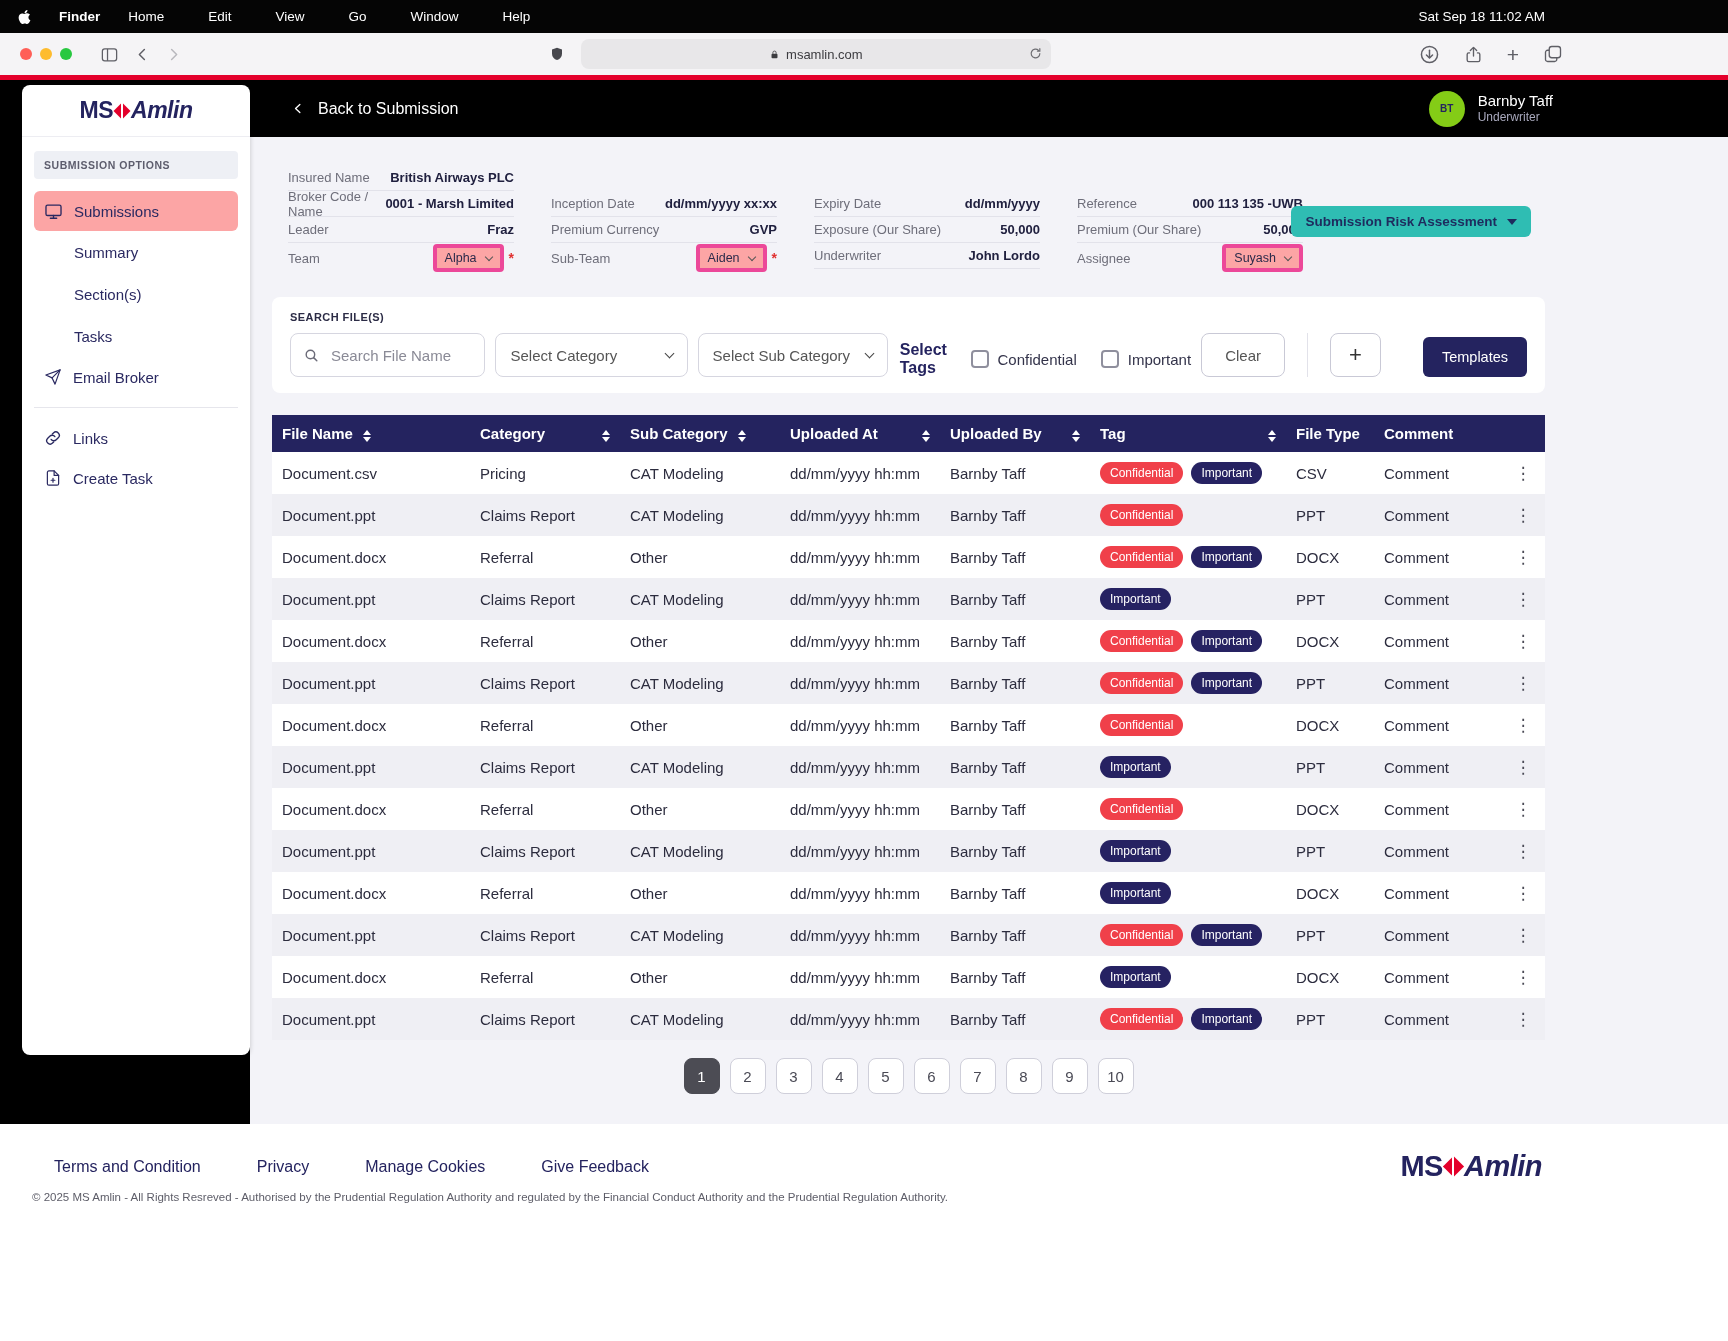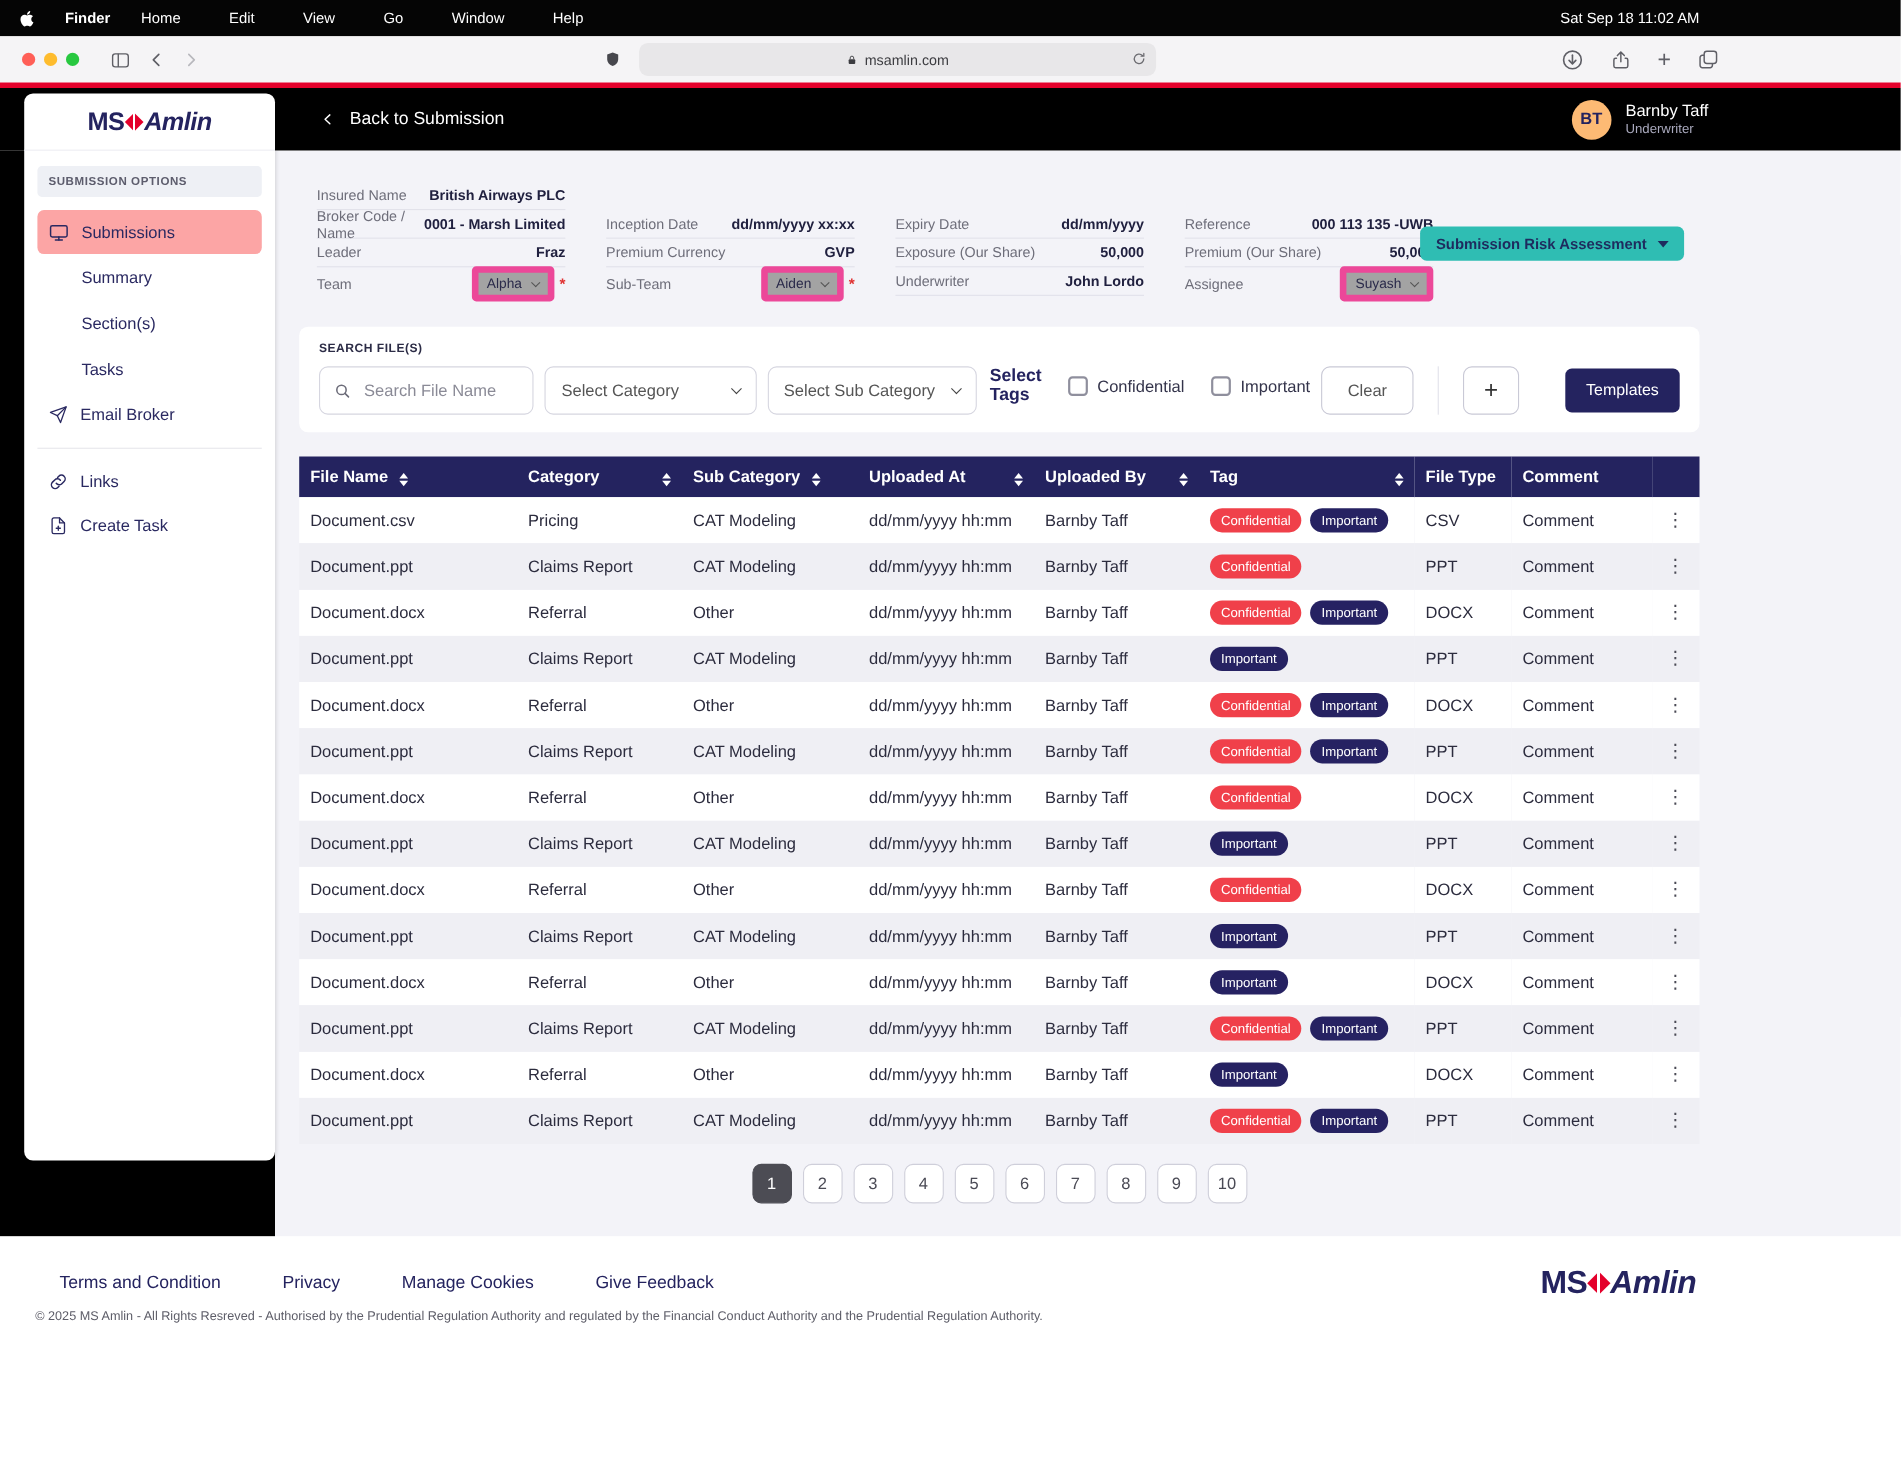--- a/index.html
+++ b/index.html
@@ -33,22 +33,22 @@
 .tb-right{display:flex;gap:24px;align-items:center}
 .plusg{font-size:21px;color:#5f5f66;line-height:1}
 
 .accent-line{height:5px;background:var(--accent-red)}
 
 
 .page{position:relative}
 .app-header{height:57px;background:#000;display:flex;align-items:center;padding:0 175px 0 292px;color:#fff}
 .back-link{display:flex;align-items:center;gap:13px;font-size:16px;cursor:pointer}
 .user-chip{margin-left:auto;display:flex;align-items:center;gap:13px;cursor:pointer}
-.avatar{width:36px;height:36px;border-radius:50%;background:#fdba74;color:var(--navy);font-weight:bold;
-  font-size:15px;display:flex;align-items:center;justify-content:center}
+.avatar{width:36px;height:36px;border-radius:50%;background:#84cc16;color:var(--navy);font-weight:bold;
+  font-size:10px;display:flex;align-items:center;justify-content:center}
 .user-meta{display:flex;flex-direction:column;line-height:1.3}
 .user-name{font-size:15px}
 .user-role{font-size:12px;color:#a9a9bd}
 
 .app-body{display:flex;height:987px}
 .left-rail{width:250px;background:#000;flex:none}
 .content{flex:1;background:var(--content-bg);padding:20px 0 0 22px}
 
 
 .sidebar-card{position:absolute;top:5px;left:22px;width:228px;height:970px;background:#fff;border-radius:8px;
@@ -73,35 +73,35 @@
 
 .info-grid{position:relative;display:flex;gap:37px;padding-left:16px;margin:8px 0 24px;width:1273px}
 .info-col{width:226px}
 .info-col.shifted{margin-top:26px}
 .info-row{height:26px;display:flex;align-items:center;justify-content:space-between;
   border-bottom:1px solid #e2e2ea;font-size:13px}
 .info-row.selrow{border-bottom:none;height:30px}
 .i-label{color:#6e6e7a}
 .i-value{font-weight:bold;color:#20203f;white-space:nowrap}
 .selwrap{display:flex;align-items:center;gap:5px}
-.mini-select{display:inline-flex;align-items:center;gap:9px;border:6px solid #ec4899;border-radius:4px;
-  padding:3px 8px;font-size:12.5px;color:#2a2a4a;background:#a3a3a3;cursor:pointer}
+.mini-select{display:inline-flex;align-items:center;gap:9px;border:4px solid #ec4899;border-radius:4px;
+  padding:3px 8px;font-size:12.5px;color:#2a2a4a;background:#fca5a5;cursor:pointer}
 .chev{width:6px;height:6px;border-right:1.5px solid #555;border-bottom:1.5px solid #555;
   transform:rotate(45deg);display:inline-block;margin-top:-3px}
 .req{color:#e03131;font-weight:bold;font-size:14px}
 .risk-btn{position:absolute;top:41px;right:14px;background:var(--teal);color:#1e2b5e;font-weight:bold;
   font-size:13.5px;border:none;border-radius:6px;padding:0 14px;height:31px;display:flex;align-items:center;
   gap:10px;cursor:pointer;font-family:inherit}
 .caret{width:0;height:0;border-left:5px solid transparent;border-right:5px solid transparent;
   border-top:6px solid #1e2b5e}
 
 
 .search-card{width:1273px;background:#fff;border-radius:8px;padding:14px 18px 16px;margin-bottom:22px}
 .search-title{font-size:11px;font-weight:bold;color:#2c2c46;letter-spacing:.04em;margin-bottom:10px}
-.search-row{display:flex;align-items:flex-start;gap:10px}
+.search-row{display:flex;align-items:flex-end;gap:10px}
 .search-input{width:210px;height:44px;border:1px solid #d6d6e0;border-radius:8px;display:flex;
   align-items:center;gap:9px;padding:0 12px;background:#fff}
 .search-input input{border:none;outline:none;font-size:15px;width:100%;font-family:inherit;color:#444;background:transparent}
 .search-input input::placeholder{color:#8a8a96}
 .select-box{height:44px;border:1px solid #d6d6e0;border-radius:8px;display:flex;align-items:center;
   justify-content:space-between;padding:0 14px;font-size:15px;color:#555;background:#fff;cursor:pointer}
 .sel-cat{width:206px}.sel-sub{width:204px}
 .select-box .chev{width:7px;height:7px;border-color:#444}
 .tags-block{display:flex;flex-direction:row;gap:8px;margin-left:2px}
 .tags-title{font-size:16px;font-weight:bold;color:var(--navy)}

